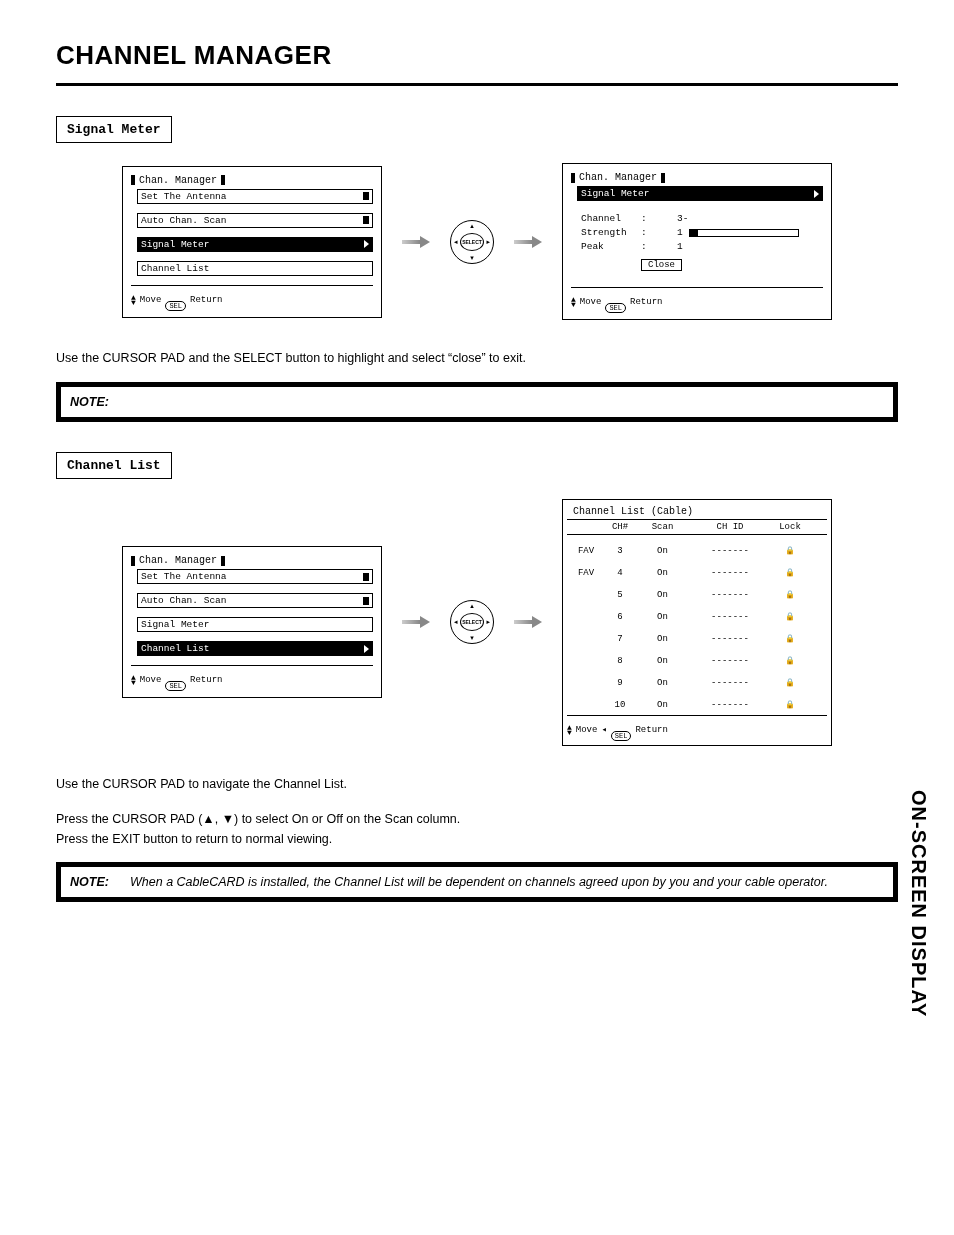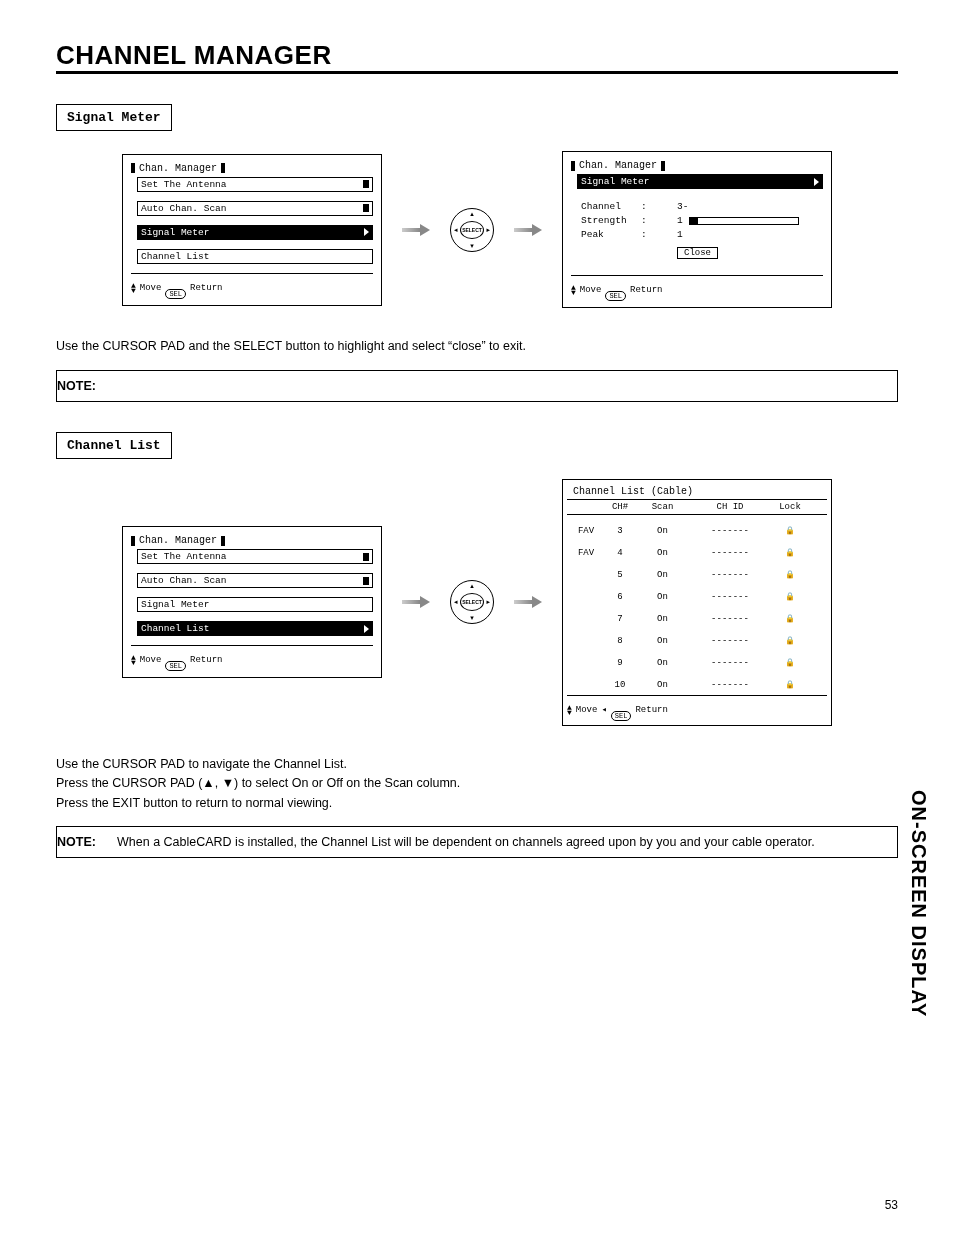--- a/index.html
+++ b/index.html
@@ -11,21 +11,21 @@
     padding: 40px 56px;
     width: 954px;
     position: relative;
     background: #fff;
   }
   .page-title {
     font-size: 26px;
     font-weight: bold;
     letter-spacing: 0.5px;
     border-bottom: 3px solid #000;
-    padding-bottom: 0;
+    padding-bottom: 12px;
     margin-bottom: 30px;
   }
   .section-label {
     display: inline-block;
     border: 1px solid #000;
     font-family: "Courier New", monospace;
     font-weight: bold;
     font-size: 13px;
     padding: 5px 10px;
     vertical-align: top;
@@ -96,23 +96,23 @@
   }
   .flow-arrow::after {
     content:""; position:absolute; left:18px; top:-1px;
     border-left:10px solid #888; border-top:6px solid transparent; border-bottom:6px solid transparent;
   }
   .sig-body { padding:6px 10px 10px 10px; }
   .sig-row { display:flex; align-items:center; font-size:9.5px; margin:3px 0; }
   .sig-row .lbl { width:60px; } .sig-row .col { width:12px; }
   .strength-bar { display:inline-block; border:1px solid #000; width:110px; height:8px; margin-left:6px; position:relative;}
   .strength-bar .fill { position:absolute; left:0; top:0; bottom:0; width:8%; background:#000;}
-  .close-btn { display:inline-block; border:1px solid #000; padding:0 6px; font-size:9px; margin-left:96px; margin-top:4px;}
+  .close-btn { display:inline-block; border:1px solid #000; padding:0 6px; font-size:9px; margin-left:60px; margin-top:4px;}
   .para { font-size:12.5px; margin:8px 0 14px; line-height:1.4; }
-  .note-box { border:1px solid #000000; padding:8px 0; margin:8px 0 30px; display:flex; font-size:12.5px; }
+  .note-box { border:5px solid #000000; padding:8px 9px; margin:8px 0 30px; display:flex; font-size:12.5px;font-style:italic; }
   .note-box .note-lbl { font-weight:bold; width:60px; flex-shrink:0; }
   .note-box .note-txt { flex:1; text-align:justify; }
   .chlist-title { font-size:10px; padding:2px 6px; }
   .chlist-hdr { display:flex; border-top:1px solid #000; border-bottom:1px solid #000; font-size:9px; padding:2px 0;}
   .chlist-col.fav{width:38px;text-align:center;}
   .chlist-col.ch{width:30px;text-align:center;}
   .chlist-col.scan{width:55px;text-align:center;}
   .chlist-col.id{width:80px;text-align:center;}
   .chlist-col.lock{width:40px;text-align:center;}
   .chlist-row { display:flex; font-size:9px; padding:0; line-height:12px;margin-top:10px;}
@@ -338,21 +338,21 @@
     <div class="footbar" style="margin-top:4px;">
       <span class="updown">▲<br>▼</span>
       <span>Move</span>
       <span>◂</span>
         <span class="sel-pill">SEL</span>
       <span>Return</span>
     </div>
   </div>
 </div>
 
-<div class="para" style="margin-bottom:2px;">Use the CURSOR PAD to navigate the Channel List.</div>
+<div class="para" style="margin-bottom:18px;">Use the CURSOR PAD to navigate the Channel List.</div>
 <div class="para" style="margin:2px 0;">Press the CURSOR PAD (▲, ▼) to select On or Off on the Scan column.</div>
 <div class="para" style="margin-top:2px;">Press the EXIT button to return to normal viewing.</div>
 
 <div class="note-box">
   <span class="note-lbl">NOTE:</span>
   <span class="note-txt">When a CableCARD is installed, the Channel List will be dependent on channels agreed upon by you and your cable operator.</span>
 </div>
 
 <div class="side-label">ON-SCREEN DISPLAY</div>
 

